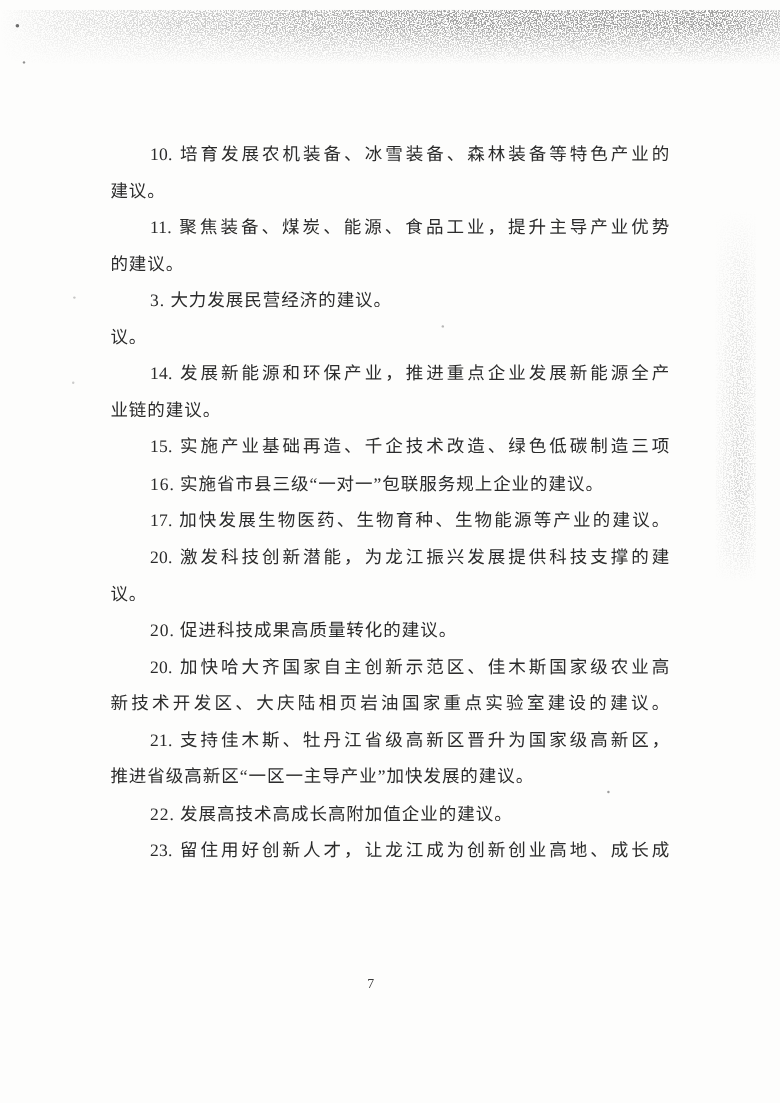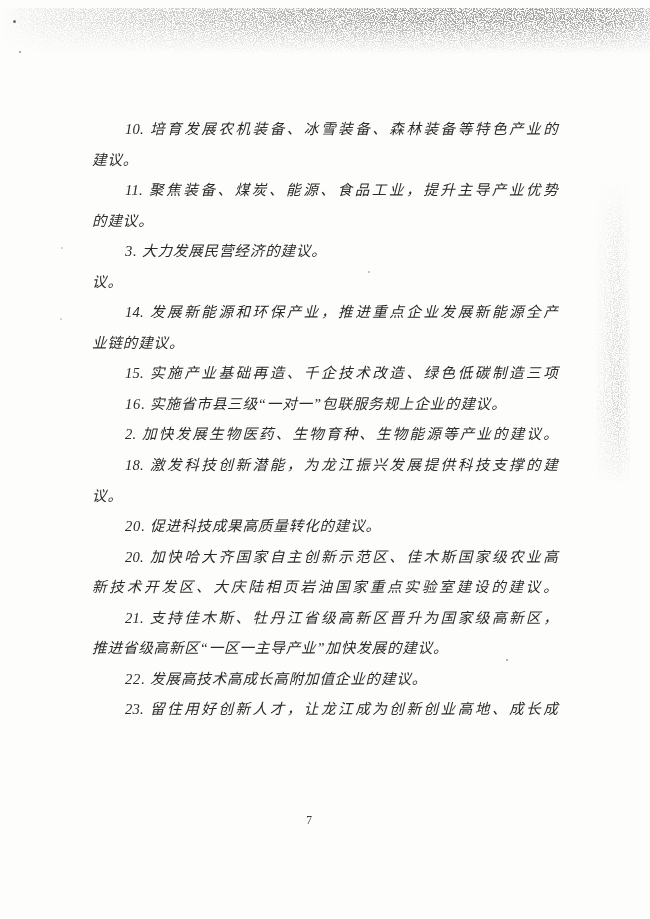--- a/index.html
+++ b/index.html
@@ -20,21 +20,20 @@
     top: 114px;
     width: 466px;
   }
   .line {
     height: 30.55px;
     line-height: 30.55px;
     font-size: 14.6px;
     letter-spacing: 0.8px;
     white-space: nowrap;
     text-rendering: optimizeLegibility;
-    font-style: italic;
   }
   .line.indent { padding-left: 33px; }
   .line.fill {
     white-space: normal;
     text-align: justify;
     text-align-last: justify;
     letter-spacing: 0.2px;
   }
 
   
@@ -139,24 +138,24 @@
           <div class="line indent fill">14. 发展新能源和环保产业，推进重点企业发展新能源全产</div>
           <div class="line">业链的建议。</div>
         </div>
         <div>
           <div class="line indent fill">15. 实施产业基础再造、千企技术改造、绿色低碳制造三项</div>
         </div>
         <div>
           <div class="line indent">16. 实施省市县三级“一对一”包联服务规上企业的建议。</div>
         </div>
         <div>
-          <div class="line indent fill">2. 加快发展生物医药、生物育种、生物能源等产业的建议。</div>
+          <div class="line indent fill">17. 加快发展生物医药、生物育种、生物能源等产业的建议。</div>
         </div>
         <div>
-          <div class="line indent fill">18. 激发科技创新潜能，为龙江振兴发展提供科技支撑的建</div>
+          <div class="line indent fill">20. 激发科技创新潜能，为龙江振兴发展提供科技支撑的建</div>
           <div class="line">议。</div>
         </div>
         <div>
           <div class="line indent">20. 促进科技成果高质量转化的建议。</div>
         </div>
         <div>
           <div class="line indent fill">20. 加快哈大齐国家自主创新示范区、佳木斯国家级农业高</div>
           <div class="line fill">新技术开发区、大庆陆相页岩油国家重点实验室建设的建议。</div>
         </div>
         <div>

